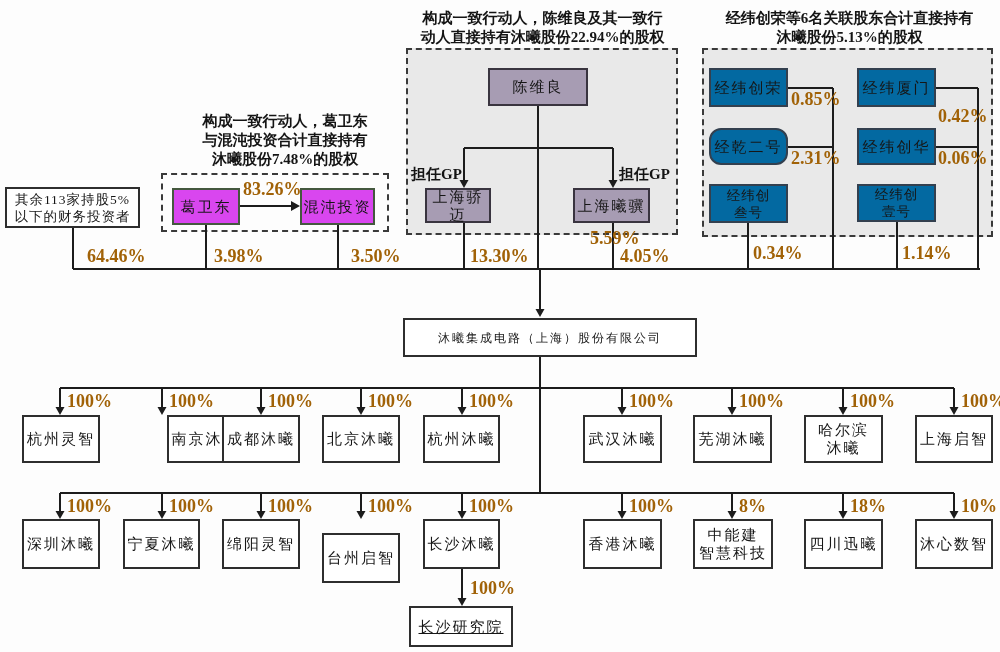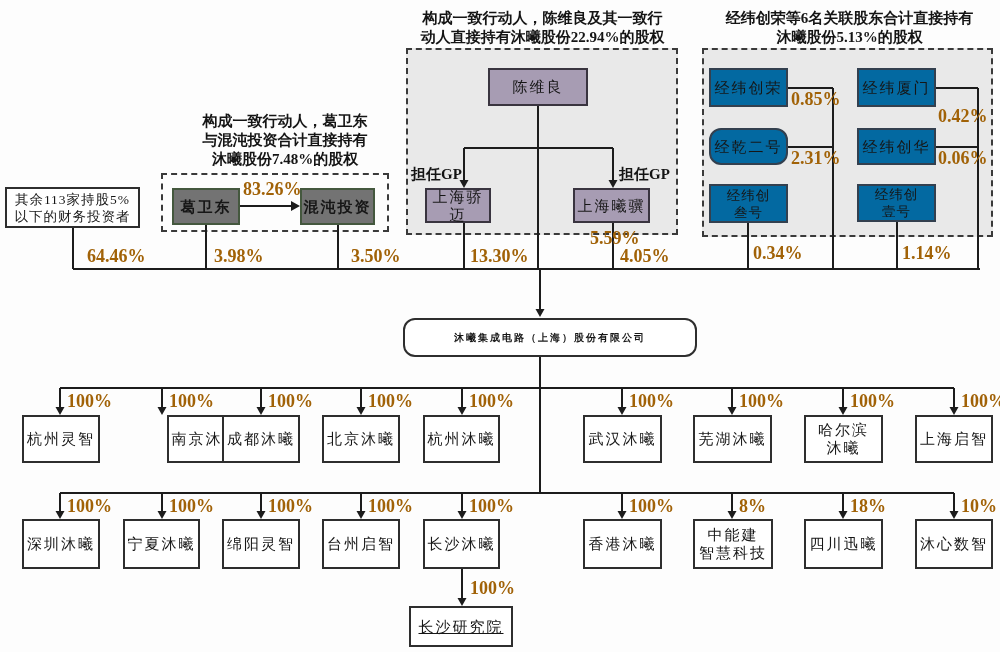--- a/index.html
+++ b/index.html
@@ -4,28 +4,28 @@
 <style>
   html,body{margin:0;padding:0;background:#fff;}
   #canvas{position:relative;width:1000px;height:652px;background:#fdfdfd;overflow:hidden;
           font-family:"Liberation Serif","DejaVu Serif",serif;color:#1a1a1a;}
   #wires{position:absolute;left:0;top:0;z-index:2;}
   .grp{position:absolute;border:2px dashed #3a3a3a;z-index:1;box-sizing:border-box;}
   .grp.gray{background:#e9e9e9;}
   .node{position:absolute;z-index:3;box-sizing:border-box;border:2px solid #2e2e2e;background:#fff;
         display:flex;align-items:center;justify-content:center;text-align:center;
         font-size:15px;letter-spacing:2px;line-height:18px;white-space:pre-line;color:#161616;}
-  .green{background:#737373;border-color:#44583e;font-weight:bold;}
+  .green{background:#d946ef;border-color:#44583e;}
   .purple{background:#a79cb3;border-color:#39343f;}
   .blue{background:#0369a1;border-color:#33404f;}
   .small{font-size:13.5px;letter-spacing:1px;line-height:17px;}
   .pct{position:absolute;z-index:4;font-size:18px;font-weight:600;letter-spacing:0;white-space:nowrap;color:#a16207;}
   .ann{position:absolute;z-index:4;font-size:15px;font-weight:600;line-height:19px;text-align:center;white-space:pre-line;color:#141414;}
   .gp{position:absolute;z-index:4;font-size:15px;font-weight:600;white-space:nowrap;color:#141414;}
-  .company{font-size:10px;letter-spacing:2px;font-weight:700;border-radius:12px;}
+  .company{font-size:12px;letter-spacing:2px;font-weight:400;}
 </style>
 </head>
 <body>
 
 <div id="canvas">
 
   <div class="grp" style="left:161px;top:173px;width:228px;height:59px;"></div>
   <div class="grp gray" style="left:406px;top:48px;width:272px;height:187px;"></div>
   <div class="grp gray" style="left:702px;top:48px;width:291px;height:189px;"></div>
 
@@ -105,21 +105,21 @@
   <div class="pct" style="left:368px;top:496px;">100%</div>
   <div class="pct" style="left:469px;top:496px;">100%</div>
   <div class="pct" style="left:629px;top:496px;">100%</div>
   <div class="pct" style="left:739px;top:496px;">8%</div>
   <div class="pct" style="left:850px;top:496px;">18%</div>
   <div class="pct" style="left:961px;top:496px;">10%</div>
 
   <div class="node" style="left:22px;top:519px;width:78px;height:50px;">深圳沐曦</div>
   <div class="node" style="left:123px;top:519px;width:77px;height:50px;">宁夏沐曦</div>
   <div class="node" style="left:222px;top:519px;width:78px;height:50px;">绵阳灵智</div>
-  <div class="node" style="left:322px;top:519px;width:78px;height:50px;">台州启智</div>
+  <div class="node" style="left:322px;top:533px;width:78px;height:50px;">台州启智</div>
   <div class="node" style="left:423px;top:519px;width:77px;height:50px;">长沙沐曦</div>
   <div class="node" style="left:583px;top:519px;width:79px;height:50px;">香港沐曦</div>
   <div class="node" style="left:693px;top:519px;width:80px;height:50px;">中能建
 智慧科技</div>
   <div class="node" style="left:804px;top:519px;width:79px;height:50px;">四川迅曦</div>
   <div class="node" style="left:915px;top:519px;width:78px;height:50px;">沐心数智</div>
 
   <div class="pct" style="left:470px;top:578px;">100%</div>
   <div class="node" style="left:409px;top:606px;width:104px;height:41px;text-decoration:underline;">长沙研究院</div>
 

